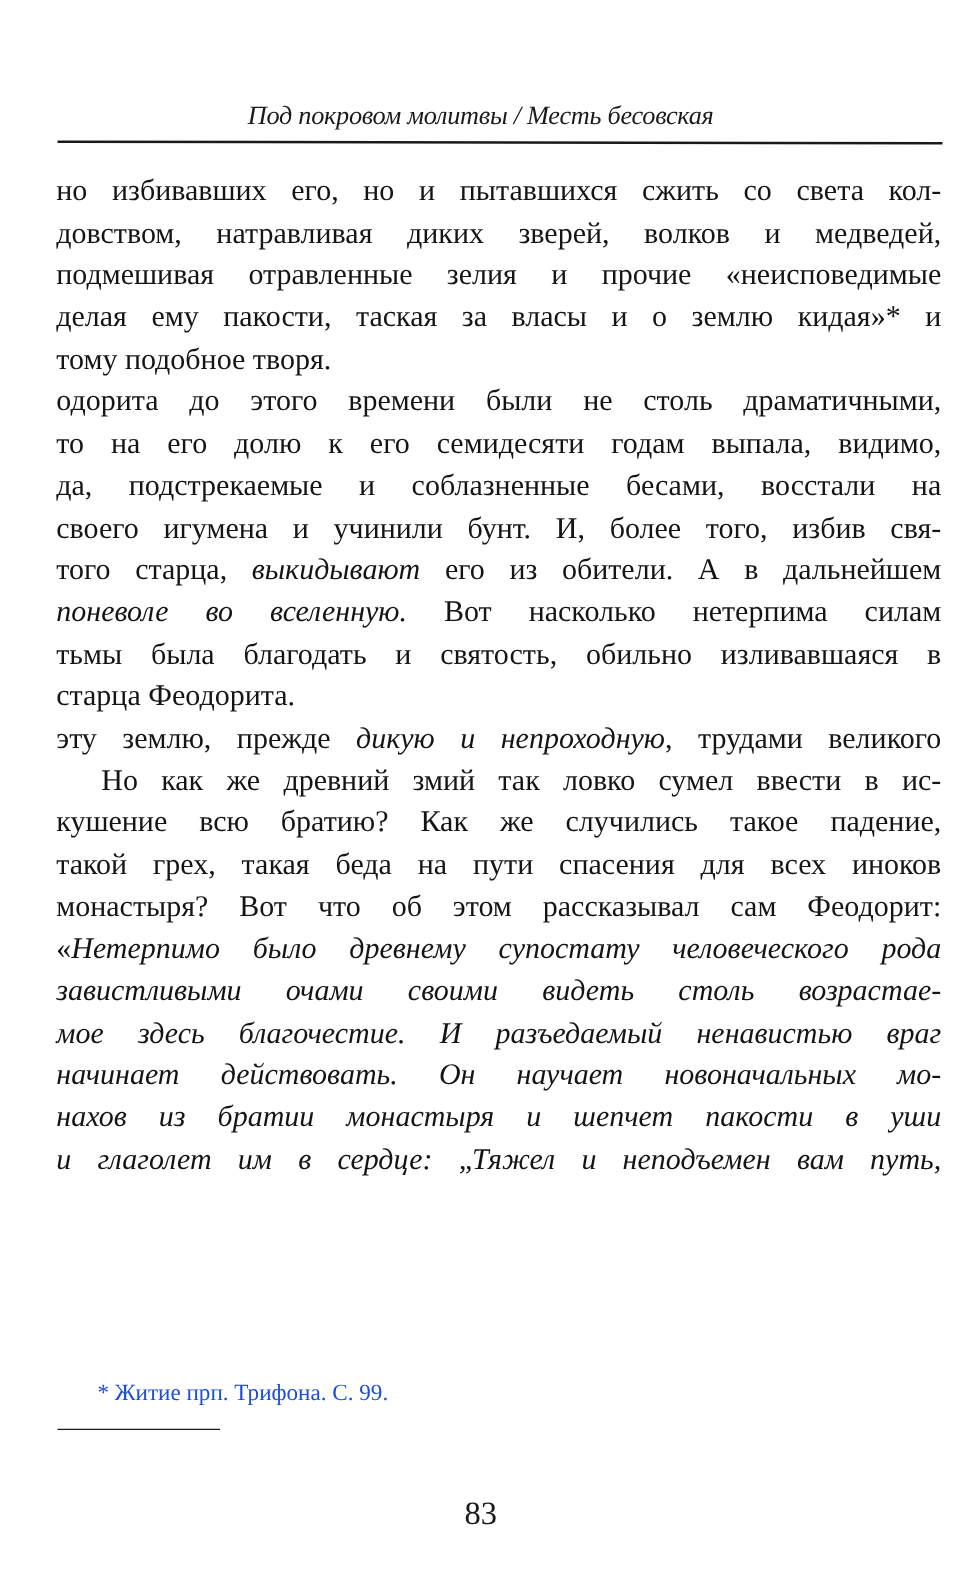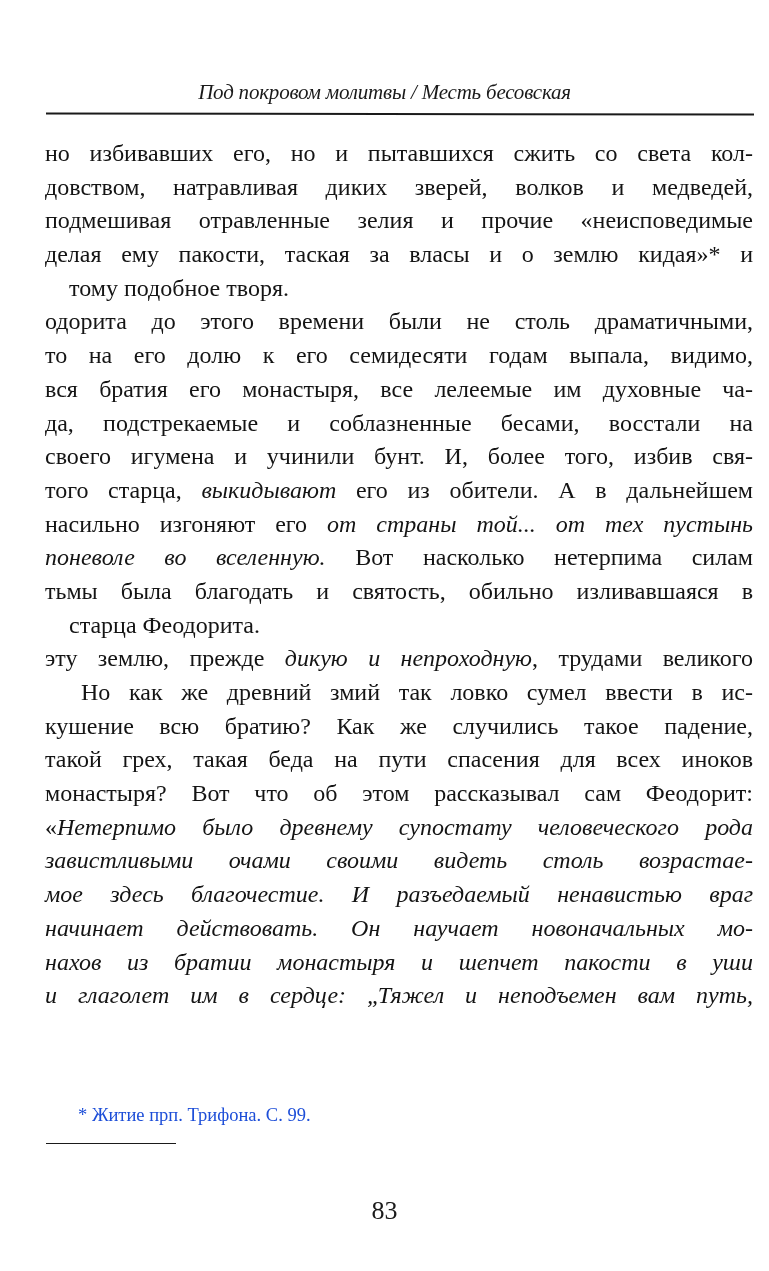--- a/index.html
+++ b/index.html
@@ -13,21 +13,21 @@
   .header-rule {
     position: absolute; left: 46px; top: 113px; width: 708px; height: 0;
     border-top: 2px solid #1a1a1a; transform: skewY(0.1deg);
   }
   .body-text {
     position: absolute; left: 45px; top: 137px; width: 708px;
     font-family: "Liberation Serif", "DejaVu Serif", serif;
     font-size: 24px; line-height: 33.7px; color: #141414;
   }
   .line { display: block; white-space: nowrap; text-align: justify; text-align-last: justify; height: 33.7px; }
-  .line.last { text-align-last: left; margin-left: 24px; }
+  .line.last { text-align-last: left; }
   .line.indent { padding-left: 36px; }
   .it { font-style: italic; }
   .fn-rule {
     position: absolute; left: 46px; top: 1143px; width: 130px; height: 0;
     border-top: 1.5px solid #1a1a1a;
   }
   .footnote {
     position: absolute; left: 78px; top: 1105px;
     font-family: "Liberation Serif", "DejaVu Serif", serif; font-size: 18.5px; color: #1d4ed8;
   }
@@ -44,25 +44,23 @@
   <div class="header-rule"></div>
 
   <div class="body-text" id="body-text">
       <span class="line"><span>но избивавших его, но и пытавшихся сжить со света кол-</span></span>
       <span class="line"><span>довством, натравливая диких зверей, волков и медведей,</span></span>
       <span class="line"><span>подмешивая отравленные зелия и прочие «неисповедимые</span></span>
       <span class="line"><span>делая ему пакости, таская за власы и о землю кидая»* и</span></span>
       <span class="line last"><span>тому подобное творя.</span></span>
       <span class="line"><span>одорита до этого времени были не столь драматичными,</span></span>
       <span class="line"><span>то на его долю к его семидесяти годам выпала, видимо,</span></span>
-      <span class="line"><span>вся братия его монастыря, все лелеемые им духовные ча-</span></span>
       <span class="line"><span>да, подстрекаемые и соблазненные бесами, восстали на</span></span>
       <span class="line"><span>своего игумена и учинили бунт. И, более того, избив свя-</span></span>
       <span class="line"><span>того старца, </span><span class="it">выкидывают</span><span> его из обители. А в дальнейшем</span></span>
-      <span class="line"><span>насильно изгоняют его </span><span class="it">от страны той... от тех пустынь</span></span>
       <span class="line"><span class="it">поневоле во вселенную.</span><span> Вот насколько нетерпима силам</span></span>
       <span class="line"><span>тьмы была благодать и святость, обильно изливавшаяся в</span></span>
       <span class="line last"><span>старца Феодорита.</span></span>
       <span class="line"><span>эту землю, прежде </span><span class="it">дикую и непроходную</span><span>, трудами великого</span></span>
       <span class="line indent"><span>Но как же древний змий так ловко сумел ввести в ис-</span></span>
       <span class="line"><span>кушение всю братию? Как же случились такое падение,</span></span>
       <span class="line"><span>такой грех, такая беда на пути спасения для всех иноков</span></span>
       <span class="line"><span>монастыря? Вот что об этом рассказывал сам Феодорит:</span></span>
       <span class="line"><span>«</span><span class="it">Нетерпимо было древнему супостату человеческого рода</span></span>
       <span class="line"><span class="it">завистливыми очами своими видеть столь возрастае-</span></span>

